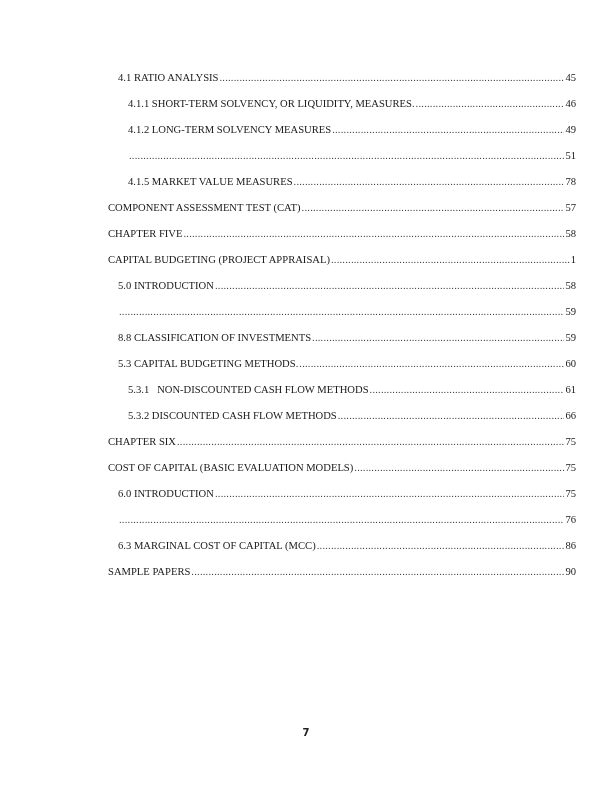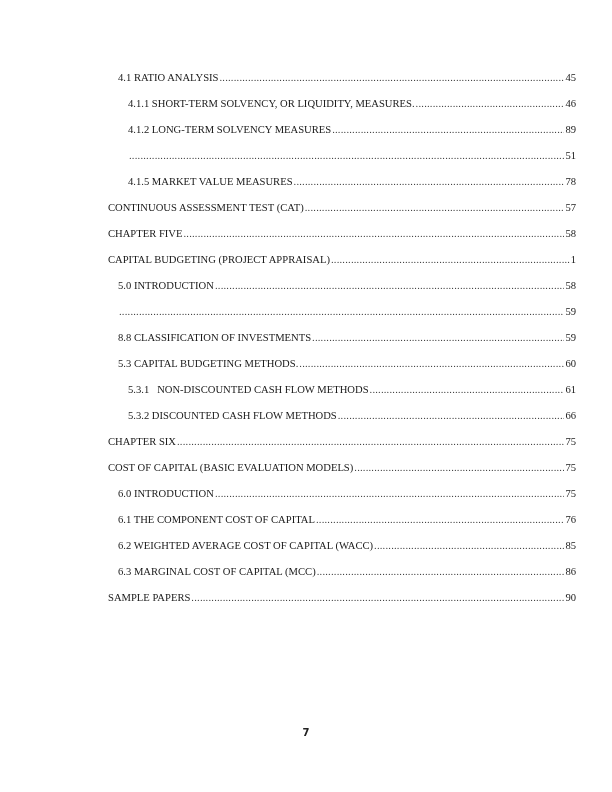--- a/index.html
+++ b/index.html
@@ -40,33 +40,33 @@
         <span class="toc-page">45</span>
       </div>
     <div class="toc-row l2">
         <span class="toc-title">4.1.1 SHORT-TERM SOLVENCY, OR LIQUIDITY, MEASURES.</span>
         <span class="toc-dots"></span>
         <span class="toc-page">46</span>
       </div>
     <div class="toc-row l2">
         <span class="toc-title">4.1.2 LONG-TERM SOLVENCY MEASURES</span>
         <span class="toc-dots"></span>
-        <span class="toc-page">89</span>
+        <span class="toc-page">49</span>
       </div>
     <div class="toc-row l2">
         <span class="toc-dots"></span>
         <span class="toc-page">51</span>
       </div>
     <div class="toc-row l2">
         <span class="toc-title">4.1.5 MARKET VALUE MEASURES</span>
         <span class="toc-dots"></span>
         <span class="toc-page">78</span>
       </div>
     <div class="toc-row l0">
-        <span class="toc-title">CONTINUOUS ASSESSMENT TEST (CAT)</span>
+        <span class="toc-title">COMPONENT ASSESSMENT TEST (CAT)</span>
         <span class="toc-dots"></span>
         <span class="toc-page">57</span>
       </div>
     <div class="toc-row l0">
         <span class="toc-title">CHAPTER FIVE</span>
         <span class="toc-dots"></span>
         <span class="toc-page">58</span>
       </div>
     <div class="toc-row l0">
         <span class="toc-title">CAPITAL BUDGETING (PROJECT APPRAISAL)</span>
@@ -111,28 +111,22 @@
         <span class="toc-title">COST OF CAPITAL (BASIC EVALUATION MODELS)</span>
         <span class="toc-dots"></span>
         <span class="toc-page">75</span>
       </div>
     <div class="toc-row l1">
         <span class="toc-title">6.0 INTRODUCTION</span>
         <span class="toc-dots"></span>
         <span class="toc-page">75</span>
       </div>
     <div class="toc-row l1">
-        <span class="toc-title">6.1 THE COMPONENT COST OF CAPITAL</span>
         <span class="toc-dots"></span>
         <span class="toc-page">76</span>
-      </div>
-    <div class="toc-row l1">
-        <span class="toc-title">6.2 WEIGHTED AVERAGE COST OF CAPITAL (WACC)</span>
-        <span class="toc-dots"></span>
-        <span class="toc-page">85</span>
       </div>
     <div class="toc-row l1">
         <span class="toc-title">6.3 MARGINAL COST OF CAPITAL (MCC)</span>
         <span class="toc-dots"></span>
         <span class="toc-page">86</span>
       </div>
     <div class="toc-row l0">
         <span class="toc-title">SAMPLE PAPERS</span>
         <span class="toc-dots"></span>
         <span class="toc-page">90</span>

